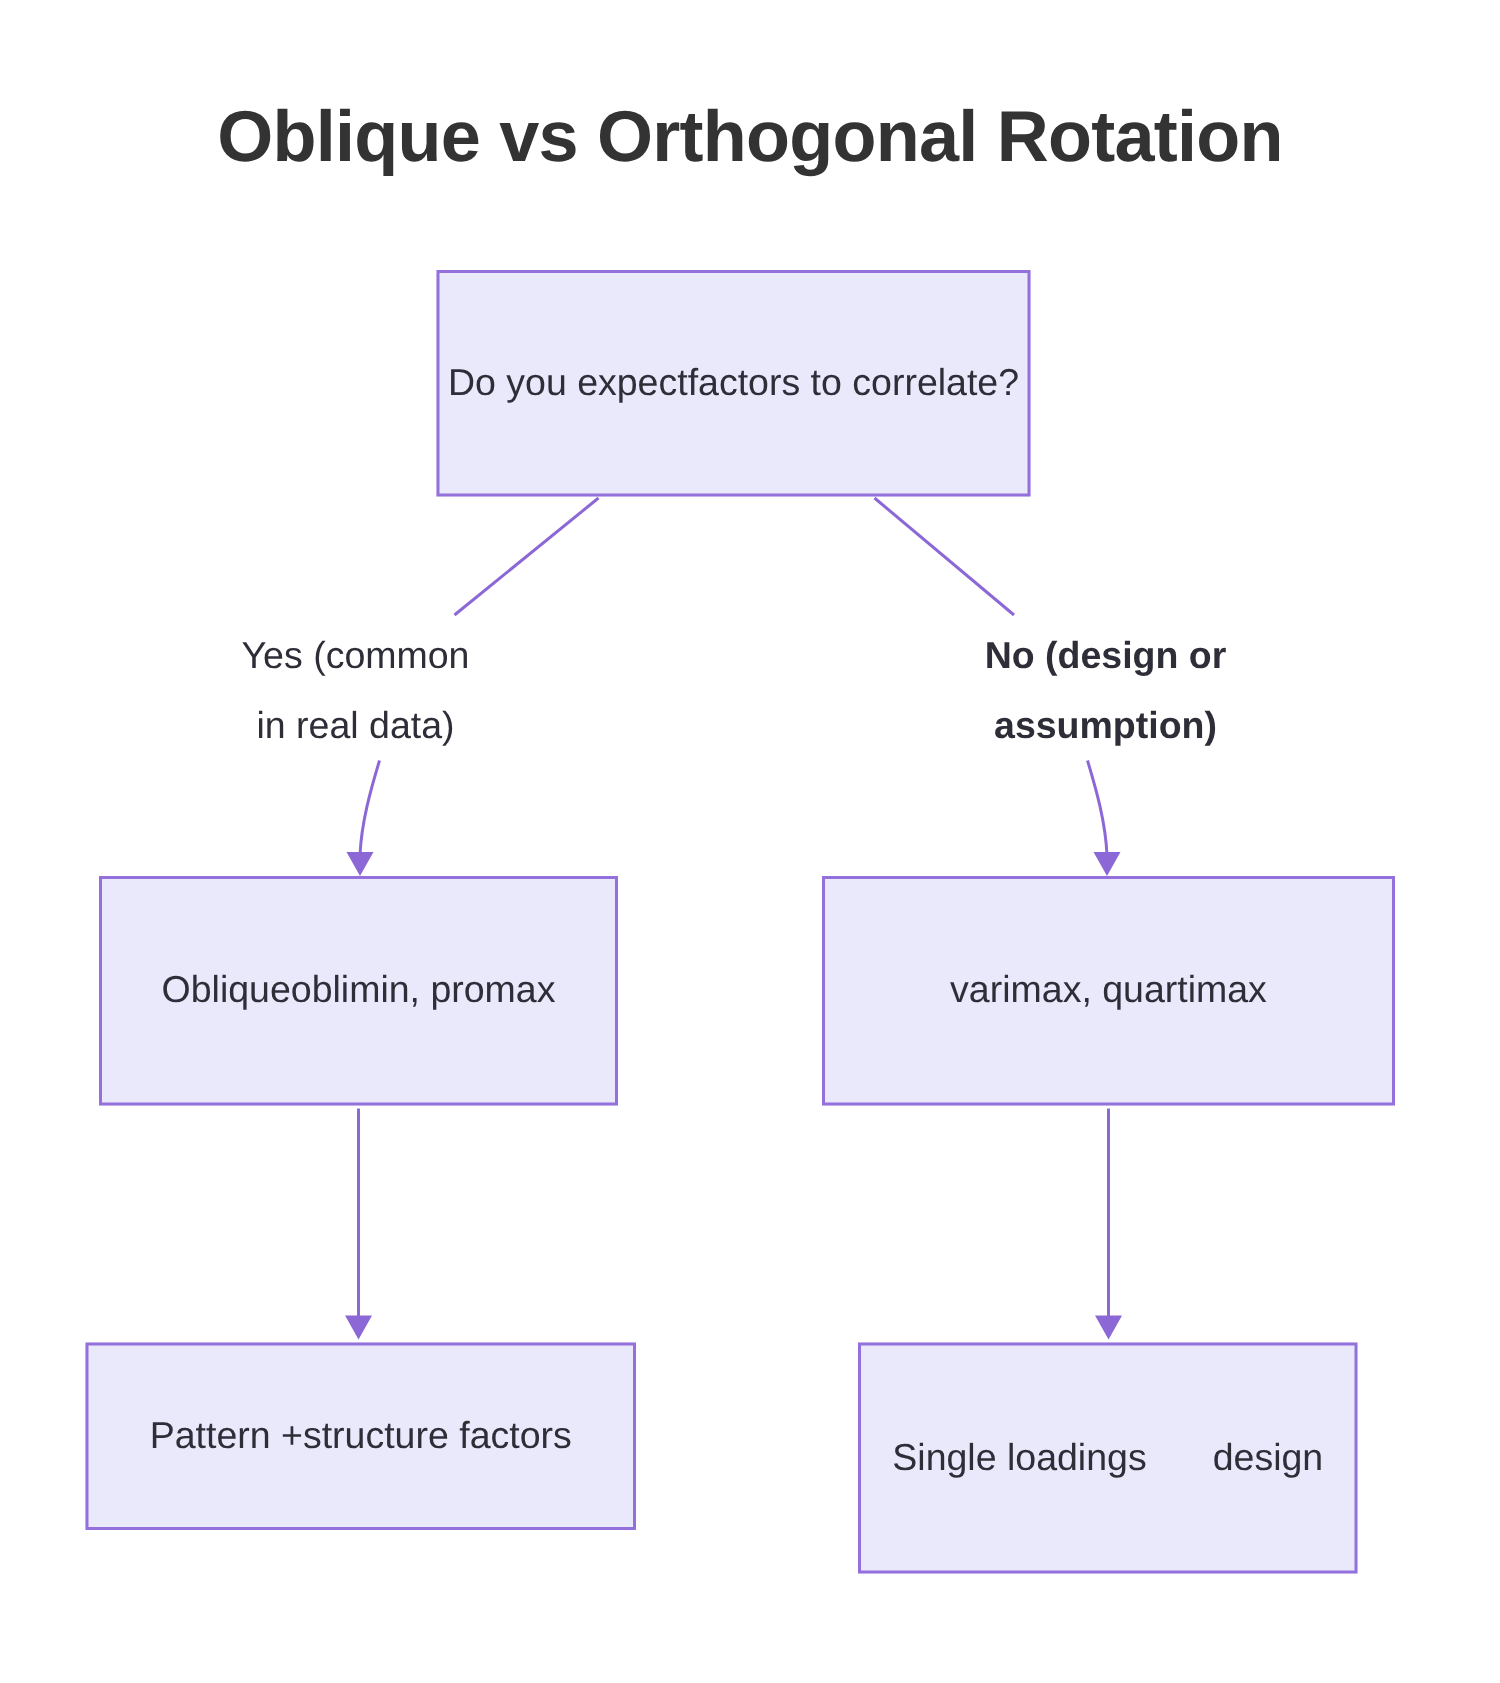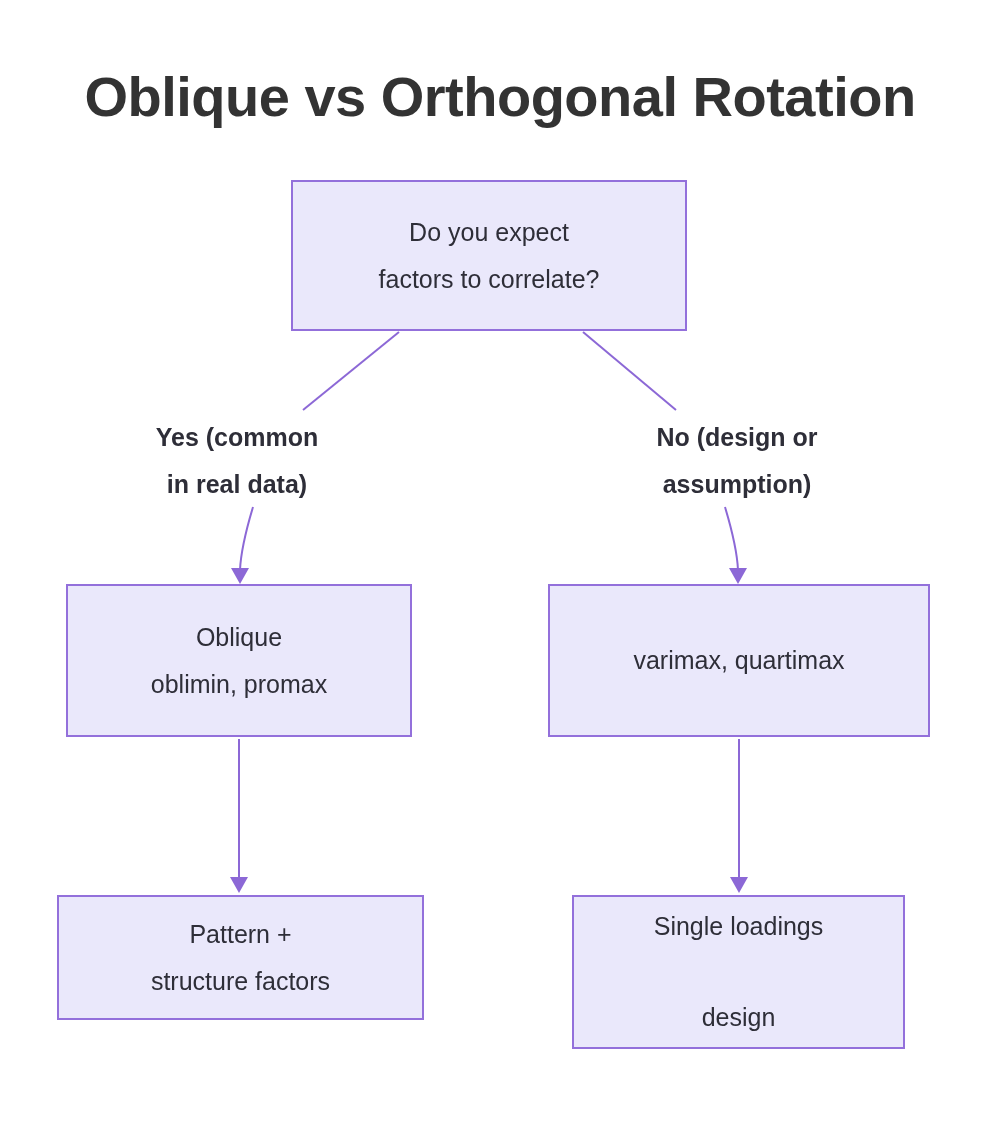--- a/index.html
+++ b/index.html
@@ -15,36 +15,36 @@
     position:relative;
     width:1000px;height:1122px;
     background:var(--bg);
     font-family:"Liberation Sans", sans-serif;
     overflow:hidden;
   }
   .title{
     position:absolute;
     left:0;top:64px;width:1000px;
     text-align:center;
-    font-size:56px;
+    font-size:48px;
     font-weight:700;
     letter-spacing:-0.5px;
     color:var(--title);
     margin:0;
   }
   .edges{position:absolute;left:0;top:0;width:1000px;height:1122px;}
   .edges path{stroke:var(--edge);stroke-width:2;fill:none;}
   .edges polygon{fill:var(--edge);stroke:none;}
   .node{
     position:absolute;
     background:var(--node-fill);
     border:2px solid var(--node-border);
     box-sizing:border-box;
     display:flex;
-    flex-direction:column;
+    flex-direction:row;
     align-items:center;
     justify-content:center;
     text-align:center;
     color:var(--text);
     font-size:25px;
     line-height:47px;
   }
   .node-question{left:291px;top:180px;width:396px;height:151px;}
   .node-oblique{left:66px;top:584px;width:346px;height:153px;}
   .node-orthogonal{left:548px;top:584px;width:382px;height:153px;}
@@ -52,21 +52,21 @@
   .node-single{left:572px;top:895px;width:333px;height:154px;gap:44px;}
   .edge-label{
     position:absolute;
     top:414px;
     width:280px;
     text-align:center;
     color:var(--text);
     font-size:25px;
     line-height:47px;
   }
-  .edge-label-yes{left:97px;font-weight:bold;}
+  .edge-label-yes{left:97px;}
   .edge-label-no{left:597px;font-weight:bold;}
 </style>
 </head>
 <body>
 
 <div class="canvas">
 
   <h1 class="title">Oblique vs Orthogonal Rotation</h1>
 
   <svg class="edges" viewBox="0 0 1000 1122" xmlns="http://www.w3.org/2000/svg">

